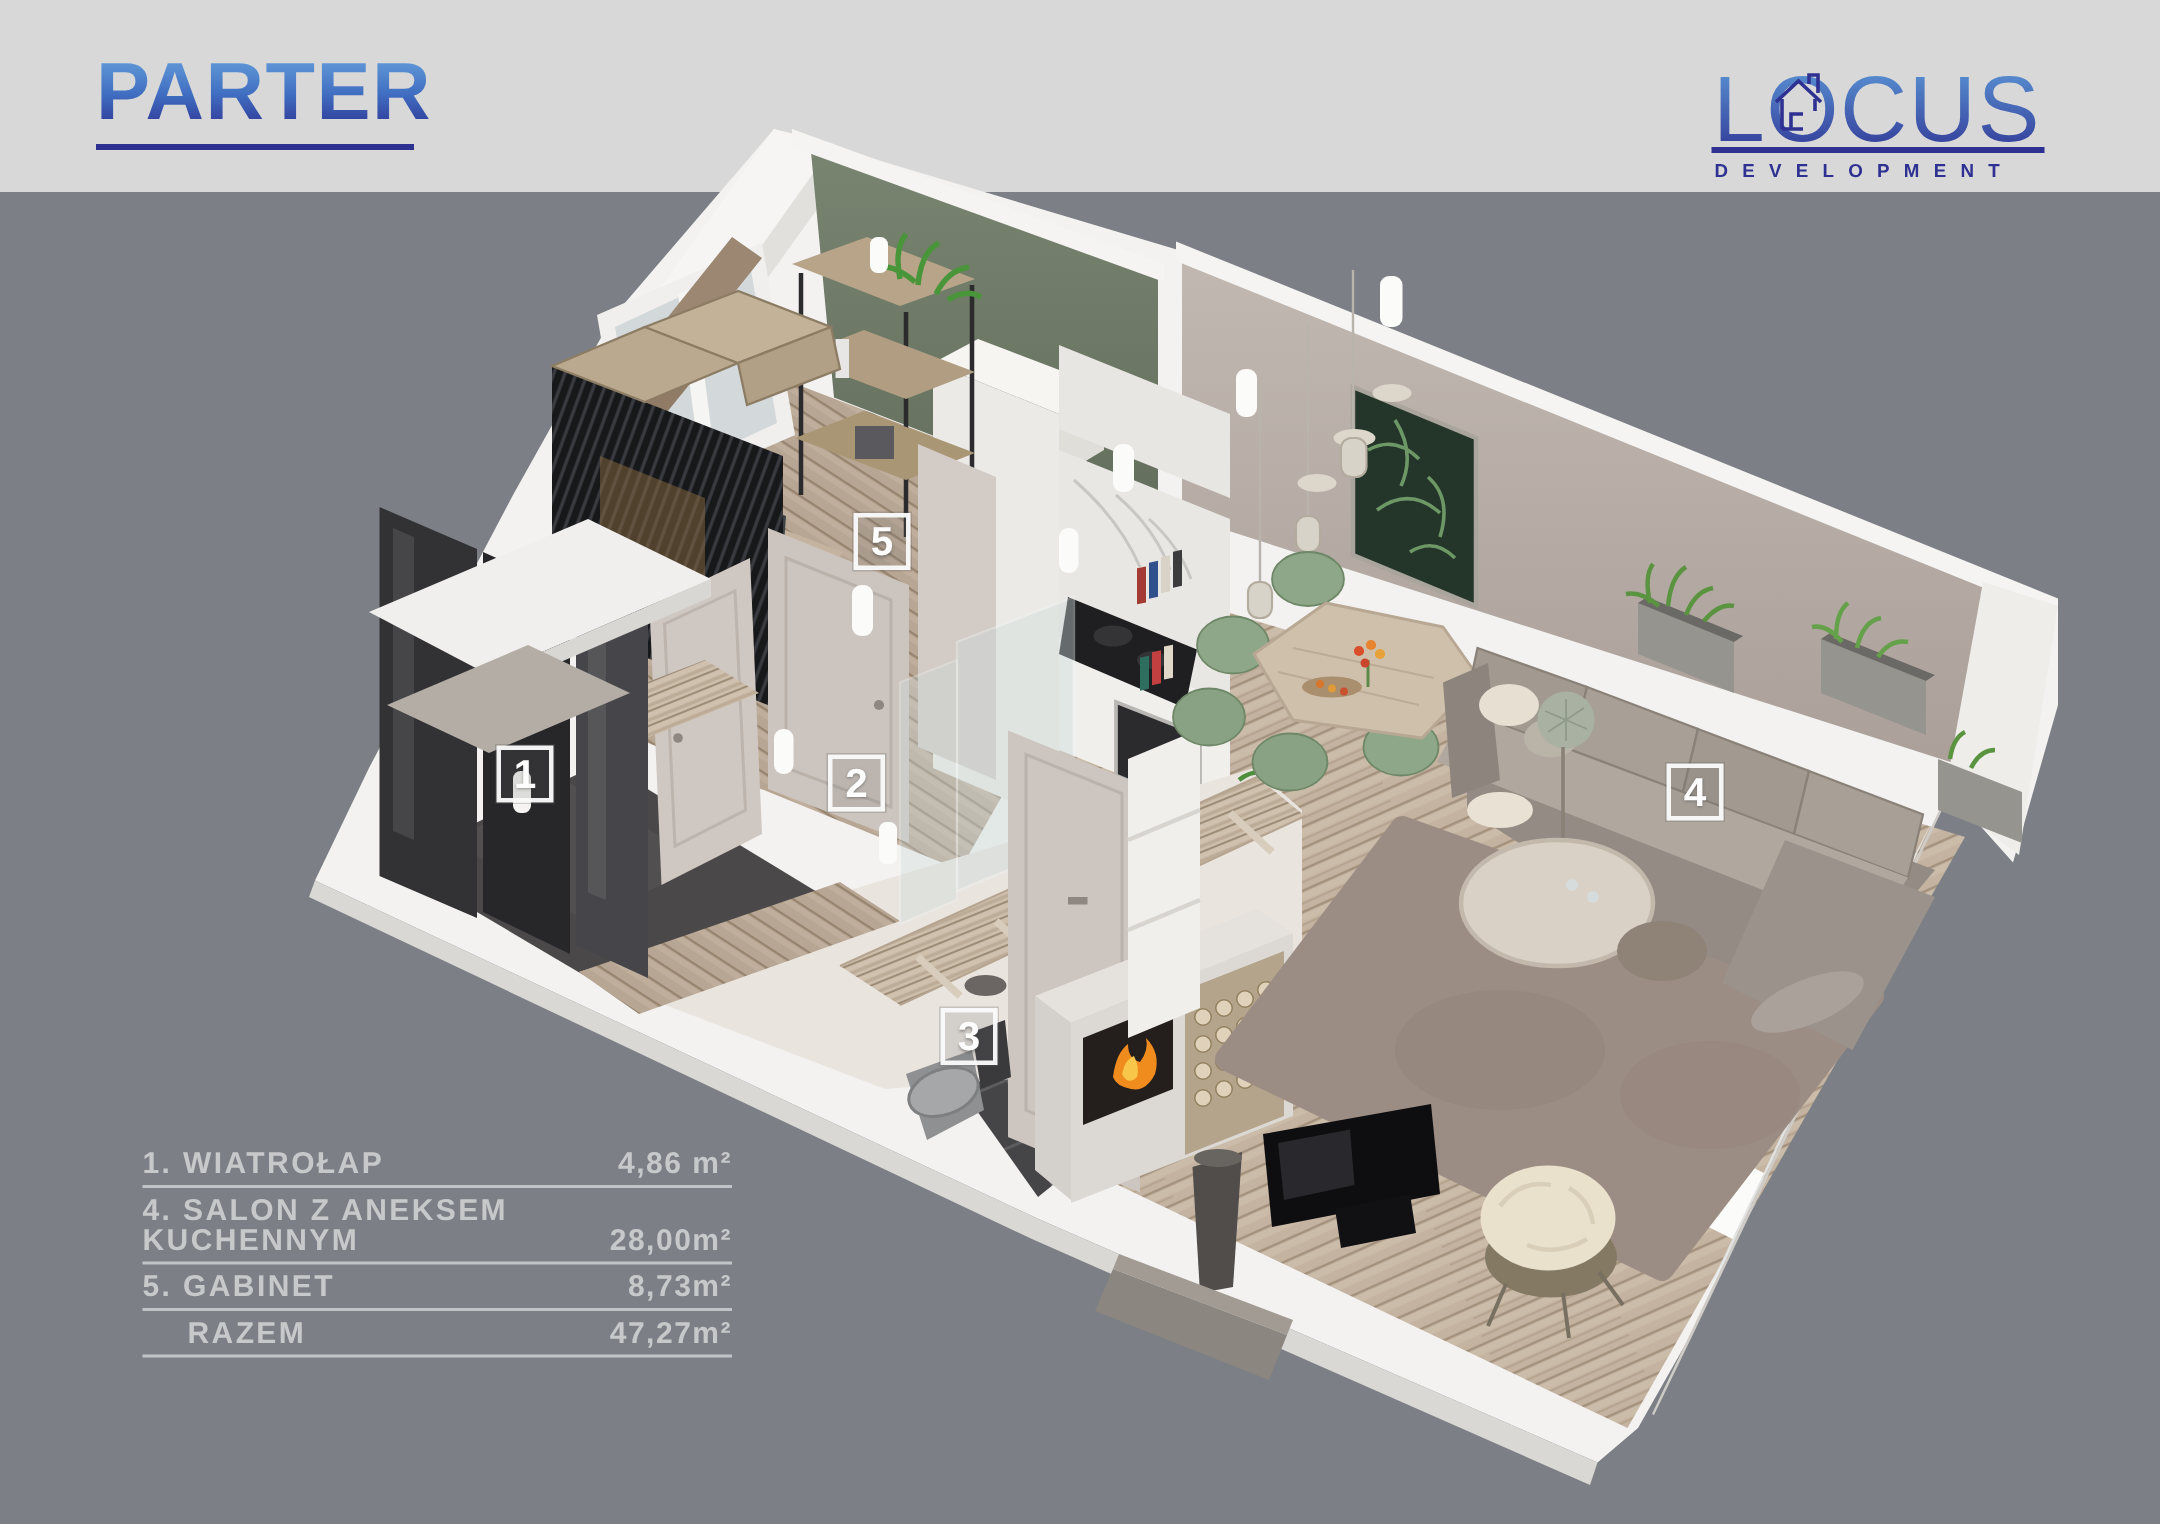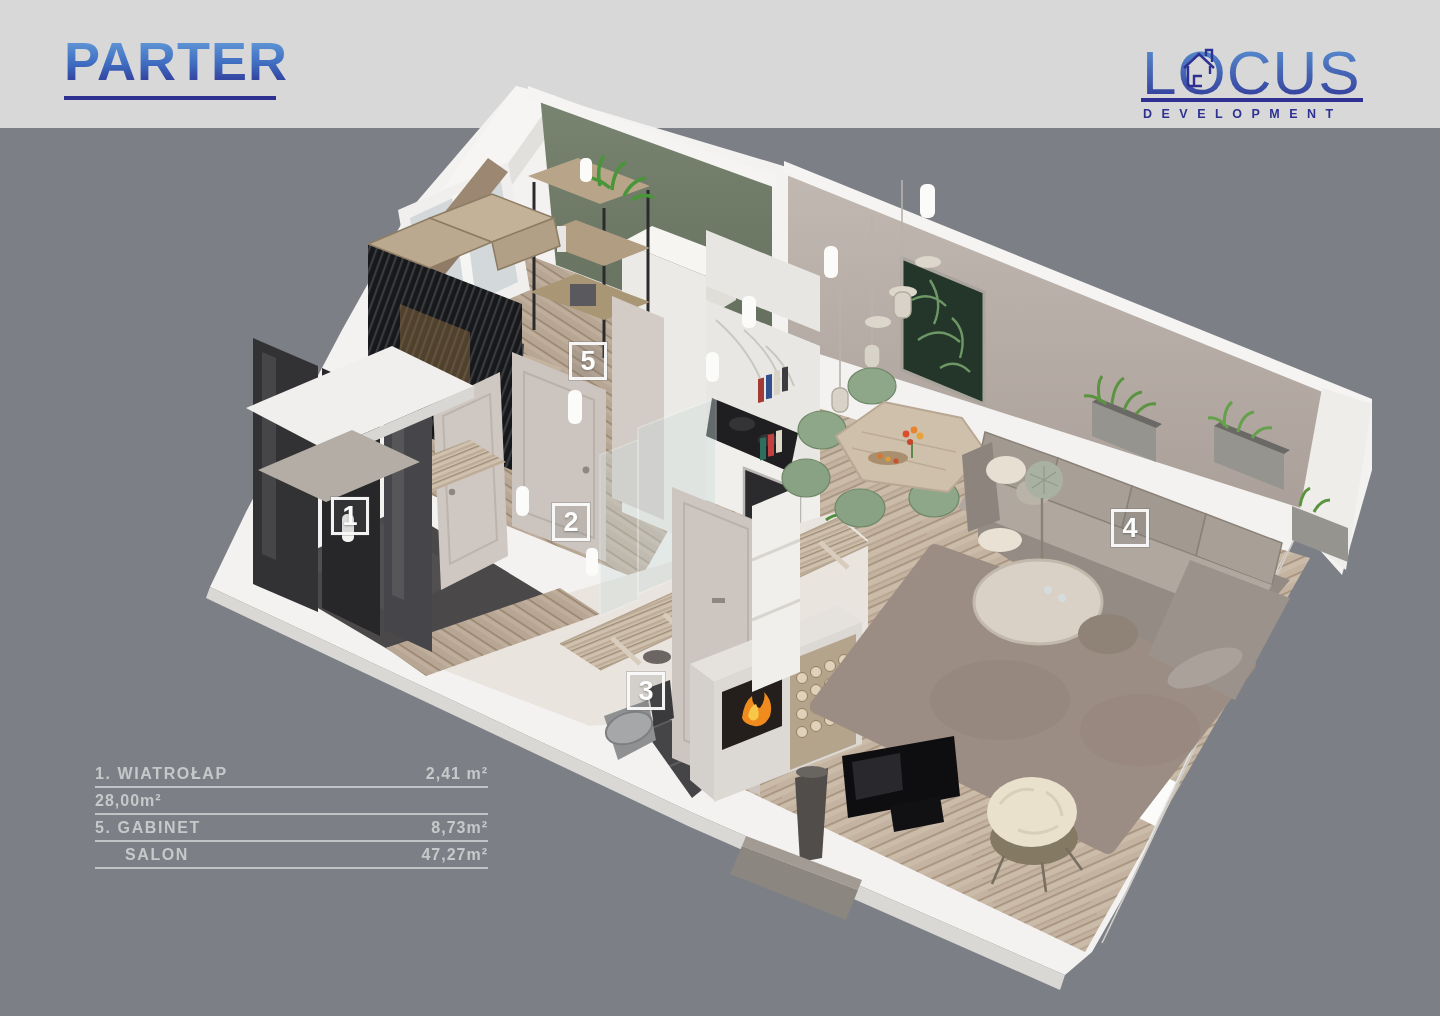--- a/index.html
+++ b/index.html
@@ -19,21 +19,21 @@
   }
   .title-underline{width:212px;height:4px;background:#2e3192;margin-top:8px;}
   
   .logo{position:absolute;left:1128px;top:30px;width:250px;height:95px;}
   
   .legend{position:absolute;left:95px;top:766px;width:393px;color:#c7c8ca;}
   .legend-row{
     display:flex;justify-content:space-between;align-items:flex-end;
     border-bottom:2px solid #c2c3c6;
     padding-bottom:4px;margin-bottom:5px;
-    font-size:16px;font-weight:bold;letter-spacing:1.6px;line-height:1;
+    font-size:20px;font-weight:bold;letter-spacing:1.6px;line-height:1;
   }
   .legend-row .area{letter-spacing:1px;white-space:nowrap;}
   .legend-row.total .label{padding-left:30px;}
   
   .plan{position:absolute;left:0;top:0;width:1440px;height:1016px;}
   
   .marker{
     position:absolute;width:32px;height:32px;
     border:3px solid rgba(250,250,250,.96);
     background:rgba(110,110,110,.18);
@@ -391,26 +391,27 @@
 
 <div class="marker m1">1</div>
 <div class="marker m2">2</div>
 <div class="marker m3">3</div>
 <div class="marker m4">4</div>
 <div class="marker m5">5</div>
 
 <div class="legend">
   <div class="legend-row">
     <span class="label">1. WIATROŁAP</span>
-    <span class="area">2,41 m²</span>
+    <span class="area">4,86 m²</span>
   </div>
   <div class="legend-row">
+    <span class="label">4. SALON Z ANEKSEM KUCHENNYM</span>
     <span class="area">28,00m²</span>
   </div>
   <div class="legend-row">
     <span class="label">5. GABINET</span>
     <span class="area">8,73m²</span>
   </div>
   <div class="legend-row total">
-    <span class="label">SALON</span>
+    <span class="label">RAZEM</span>
     <span class="area">47,27m²</span>
   </div>
 </div>
 
 </body></html>

